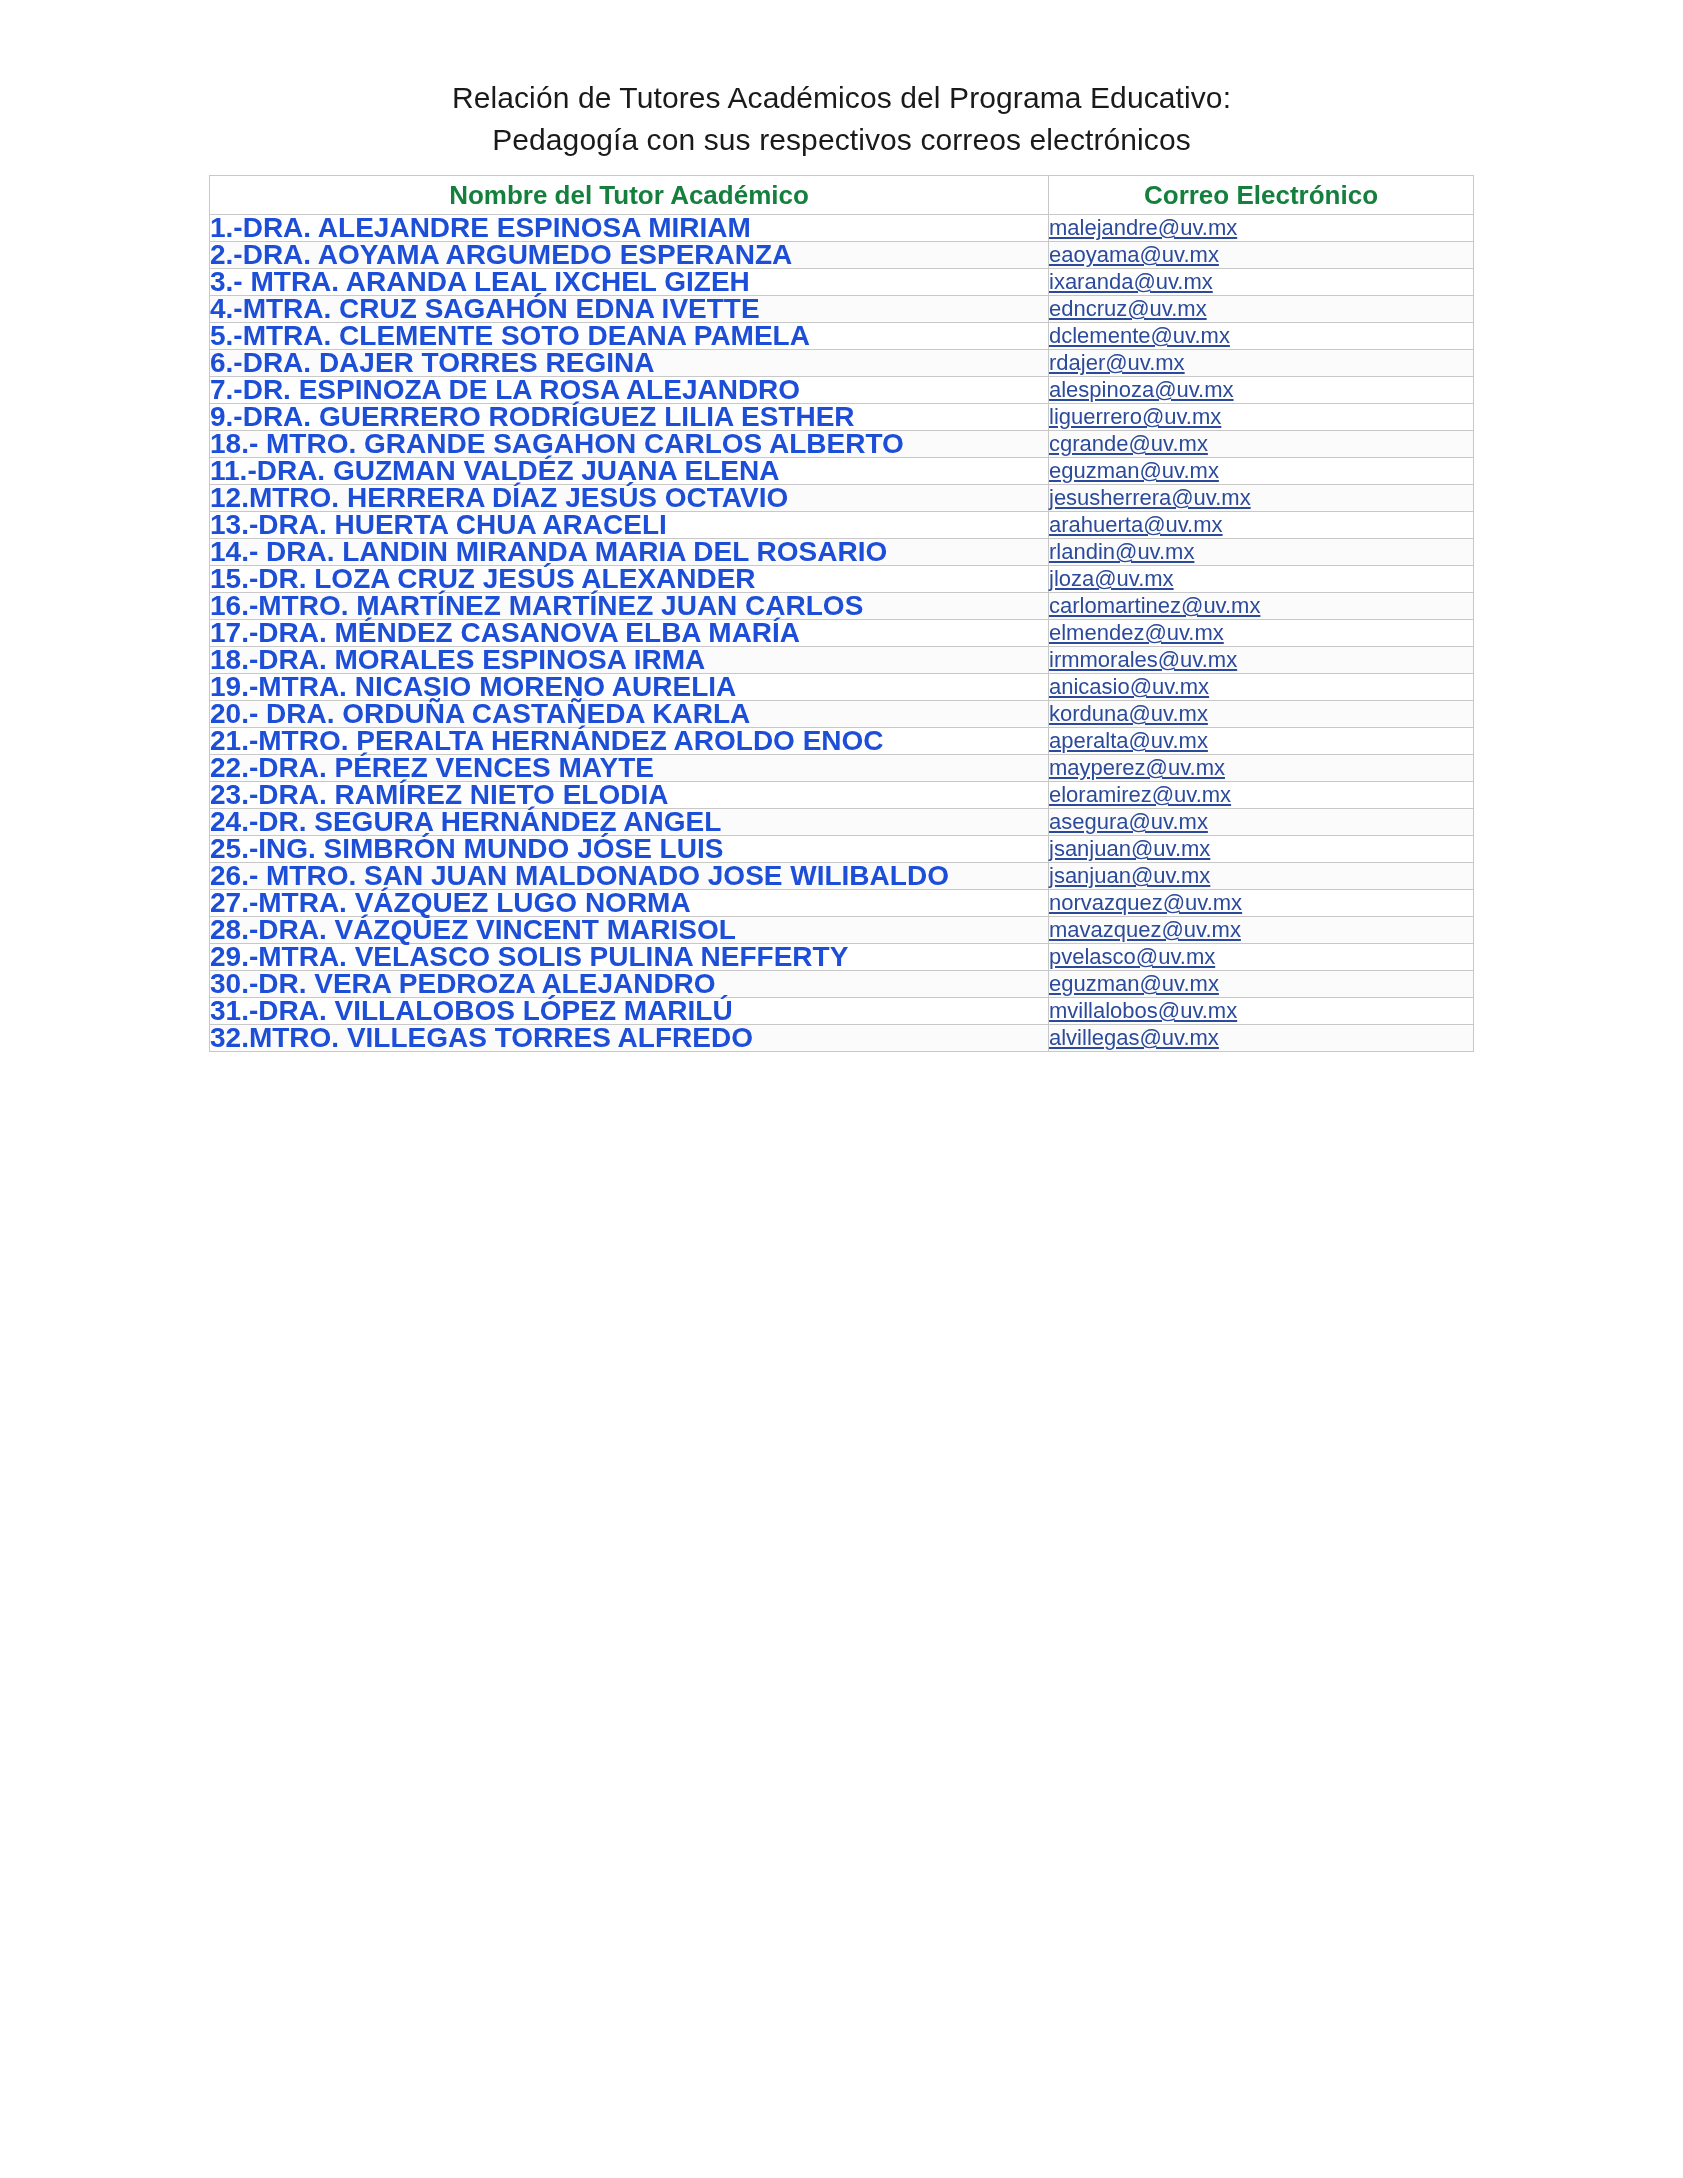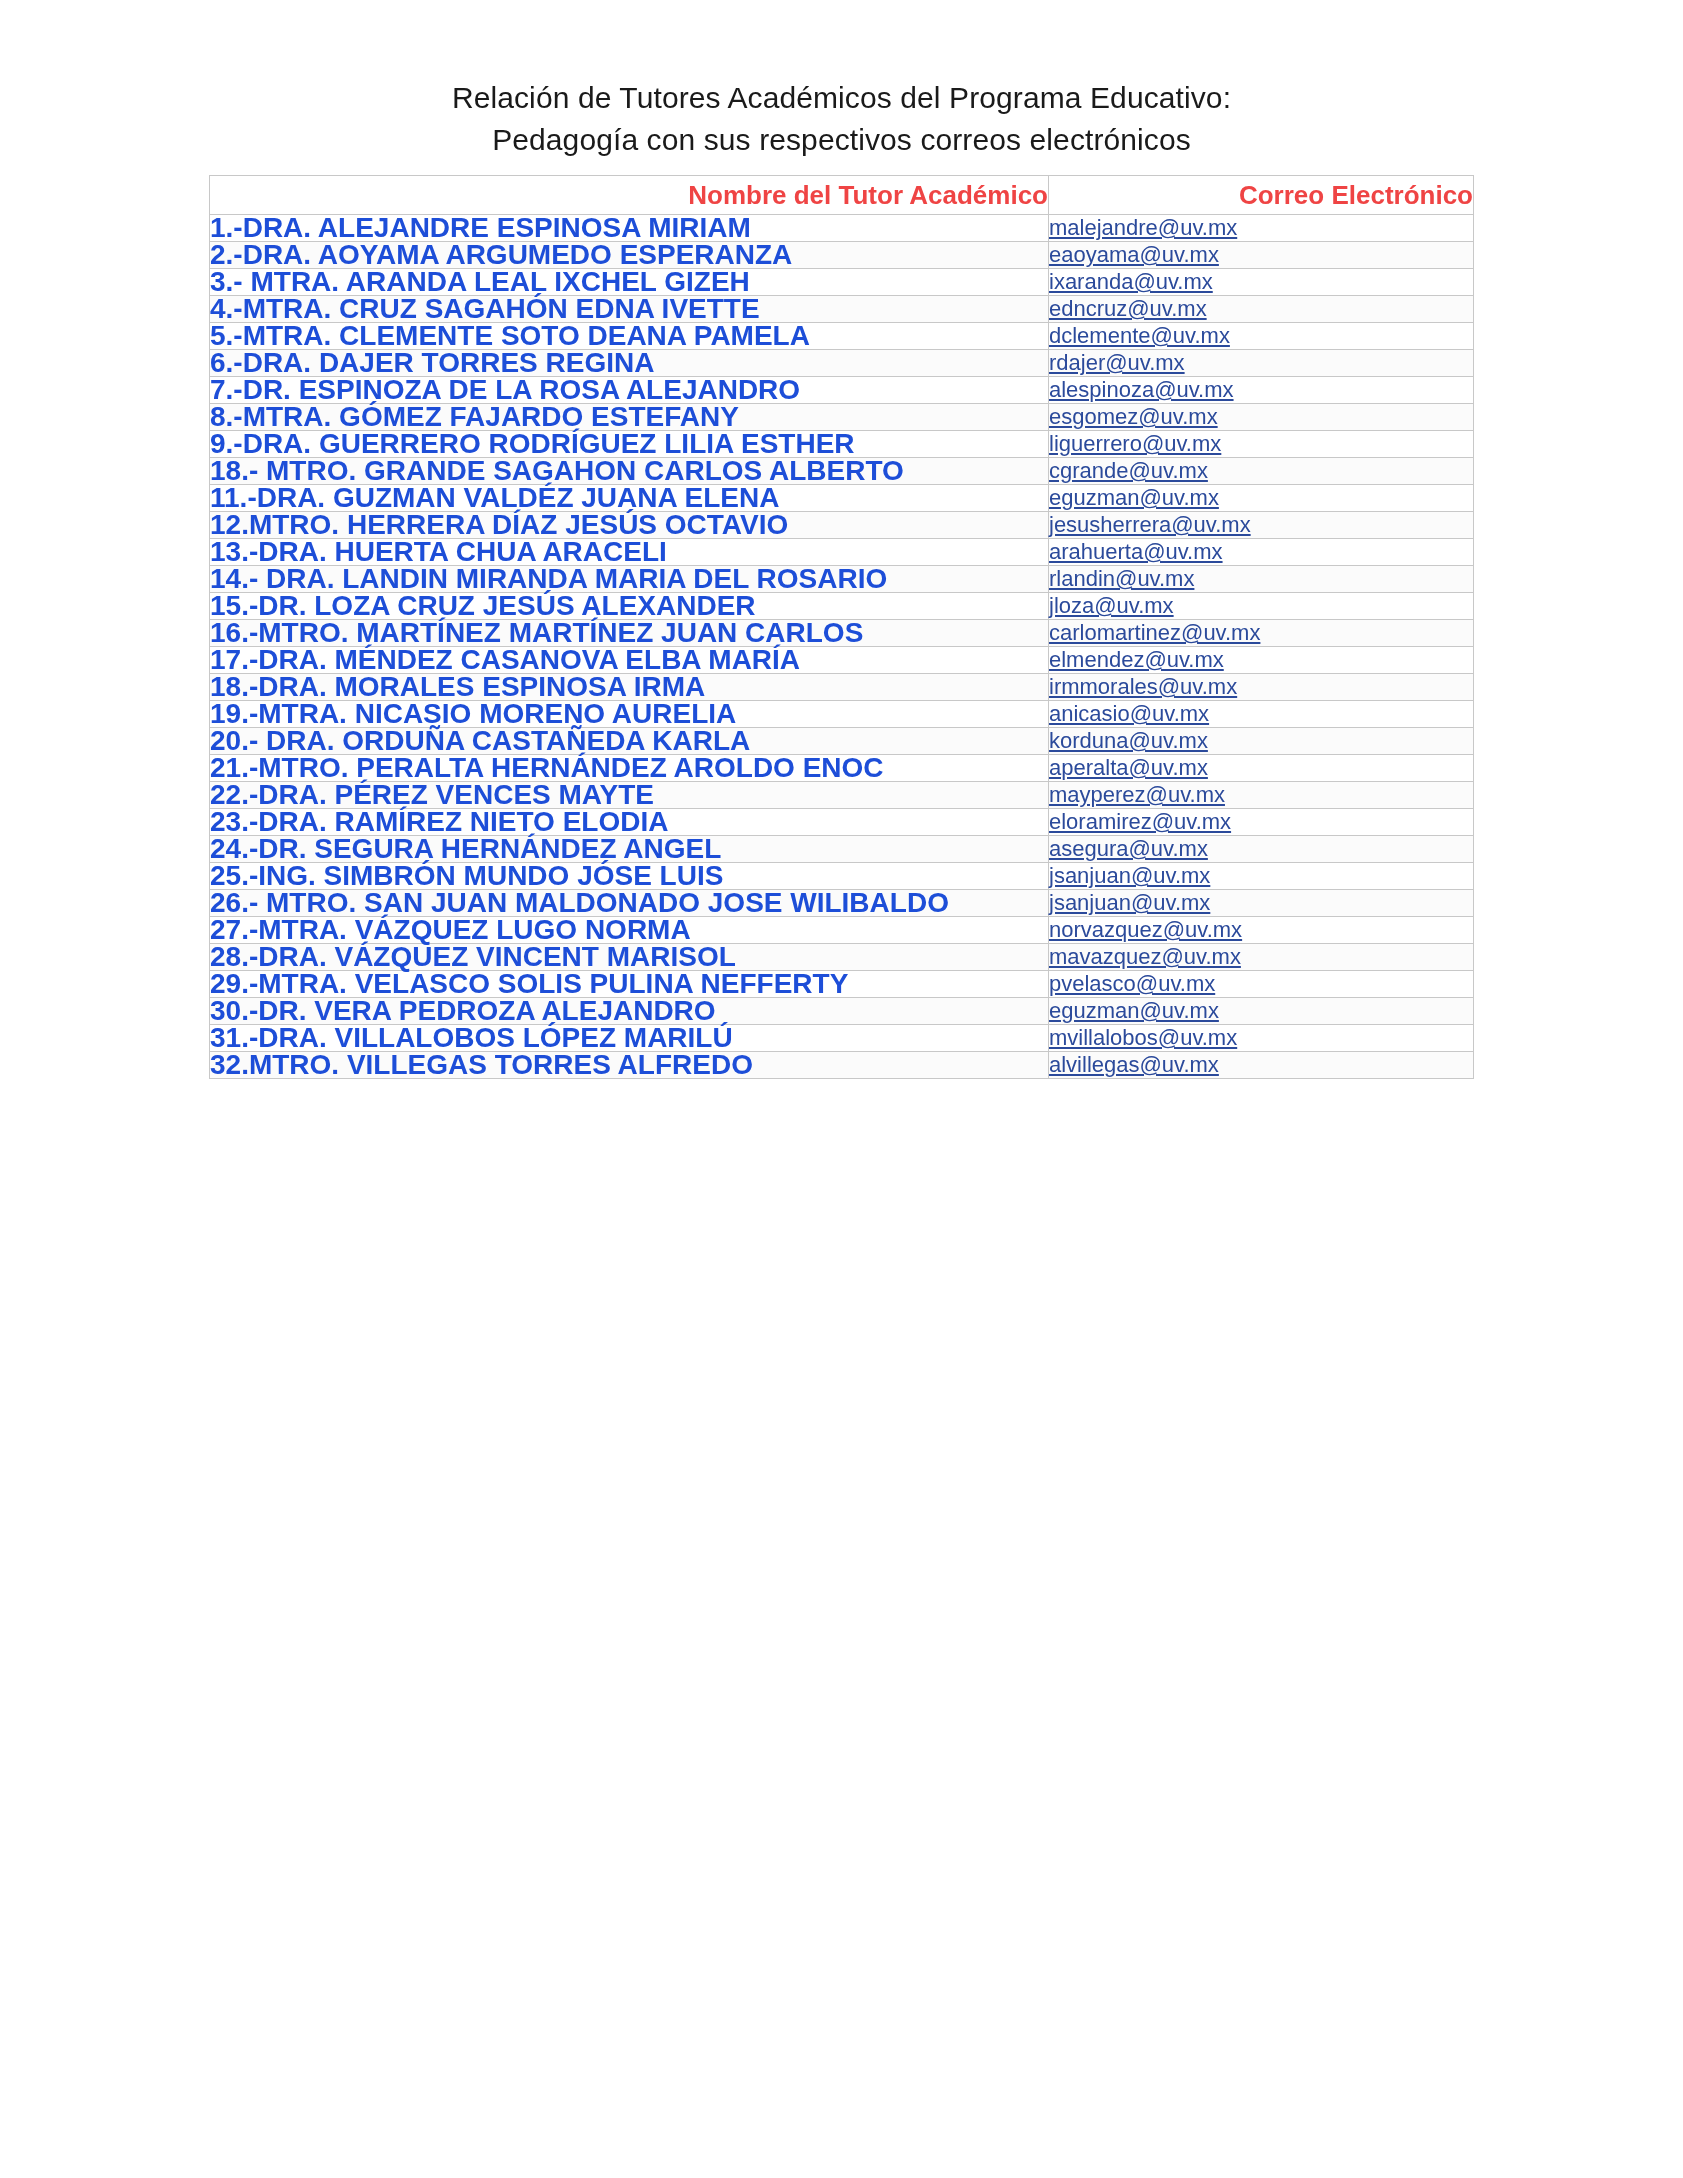--- a/index.html
+++ b/index.html
@@ -39,24 +39,24 @@
     table-layout: fixed;
   }
   table.tutors col.c1 { width: 839px; }
   table.tutors col.c2 { width: 425px; }
   table.tutors th, table.tutors td {
     border: 1px solid #c8c8c8;
     padding: 0;
     vertical-align: middle;
   }
   th.hdr {
-    text-align: right;
+    text-align: center;
     font-size: 26px;
     font-weight: bold;
-    color: #ef4444;
+    color: #15803d;
     padding: 9px 12px 11px 12px;
     height: 38px;
   }
   td.name {
     font-size: 28px;
     font-weight: bold;
     color: #1d4ed8;
     padding: 10px 10px 11px 12px;
     line-height: 26px;
   }
@@ -118,24 +118,20 @@
           <td class="mail"><a href="#">dclemente@uv.mx</a></td>
         </tr>
         <tr class="alt">
           <td class="name">6.-DRA. DAJER TORRES REGINA</td>
           <td class="mail"><a href="#">rdajer@uv.mx</a></td>
         </tr>
         <tr>
           <td class="name">7.-DR. ESPINOZA DE LA ROSA ALEJANDRO</td>
           <td class="mail"><a href="#">alespinoza@uv.mx</a></td>
         </tr>
-        <tr class="alt">
-          <td class="name">8.-MTRA. GÓMEZ FAJARDO ESTEFANY</td>
-          <td class="mail"><a href="#">esgomez@uv.mx</a></td>
-        </tr>
         <tr>
           <td class="name">9.-DRA. GUERRERO RODRÍGUEZ LILIA ESTHER</td>
           <td class="mail"><a href="#">liguerrero@uv.mx</a></td>
         </tr>
         <tr class="alt">
           <td class="name">18.- MTRO. GRANDE SAGAHON CARLOS ALBERTO</td>
           <td class="mail"><a href="#">cgrande@uv.mx</a></td>
         </tr>
         <tr>
           <td class="name">11.-DRA. GUZMAN VALDÉZ JUANA ELENA</td>

